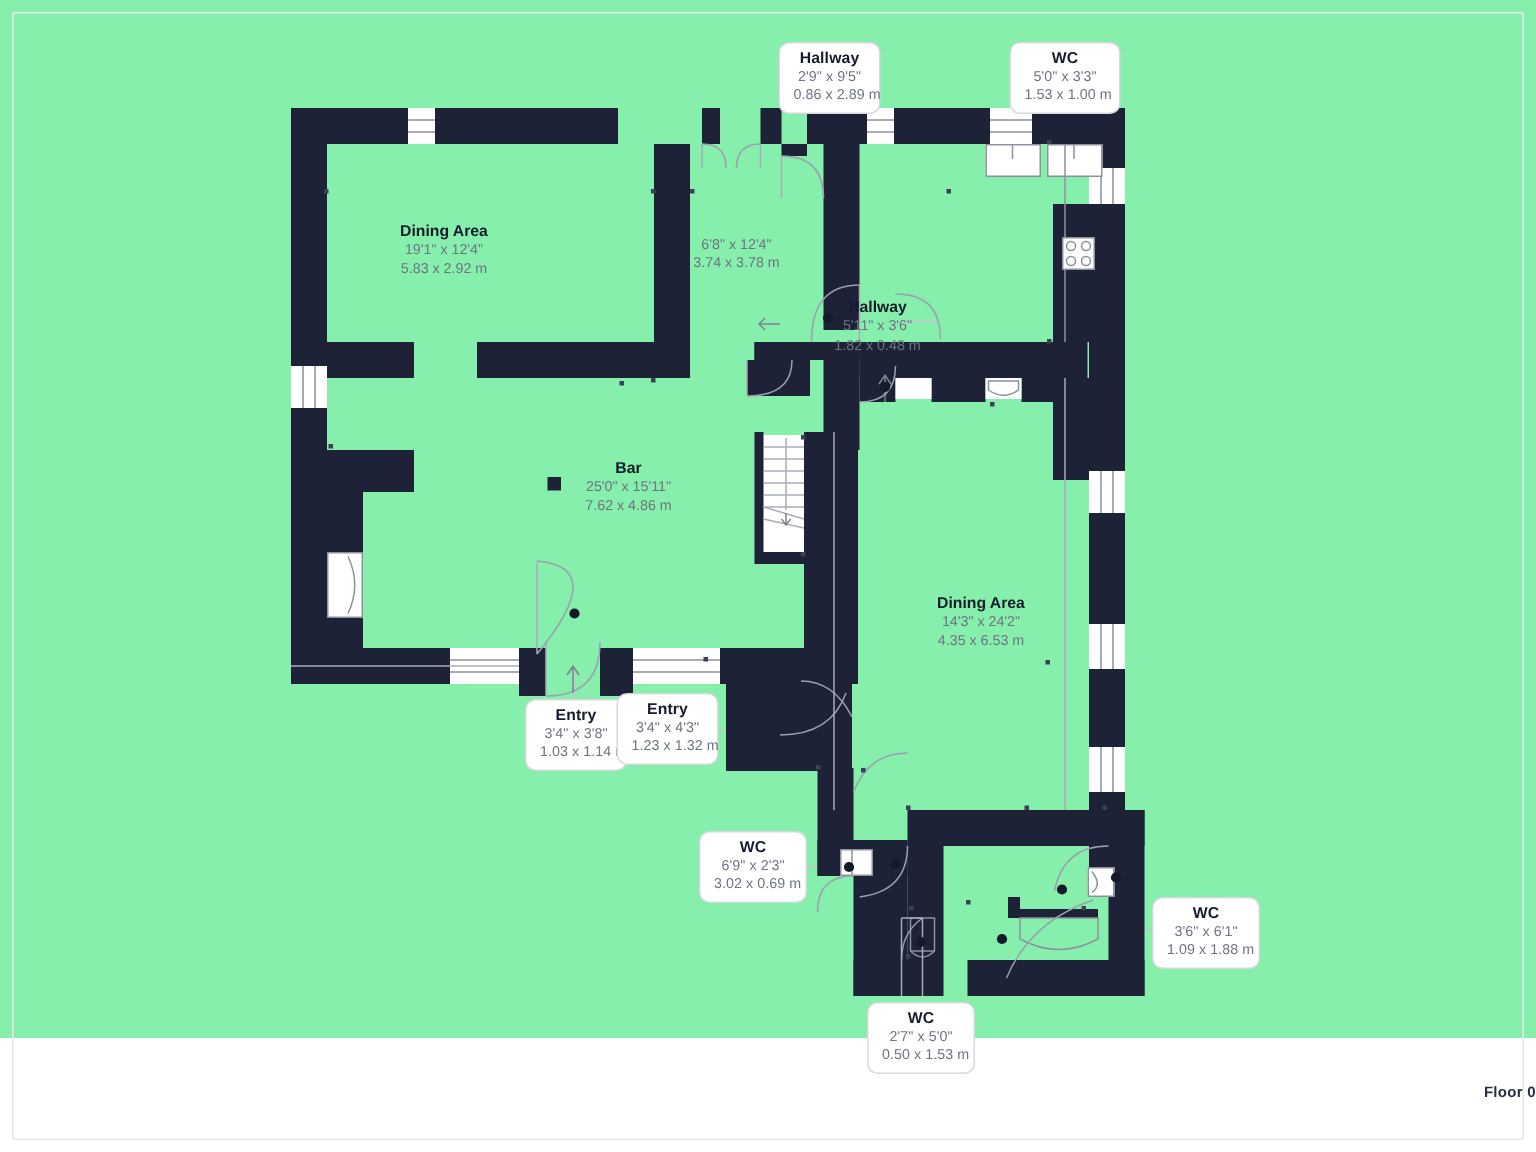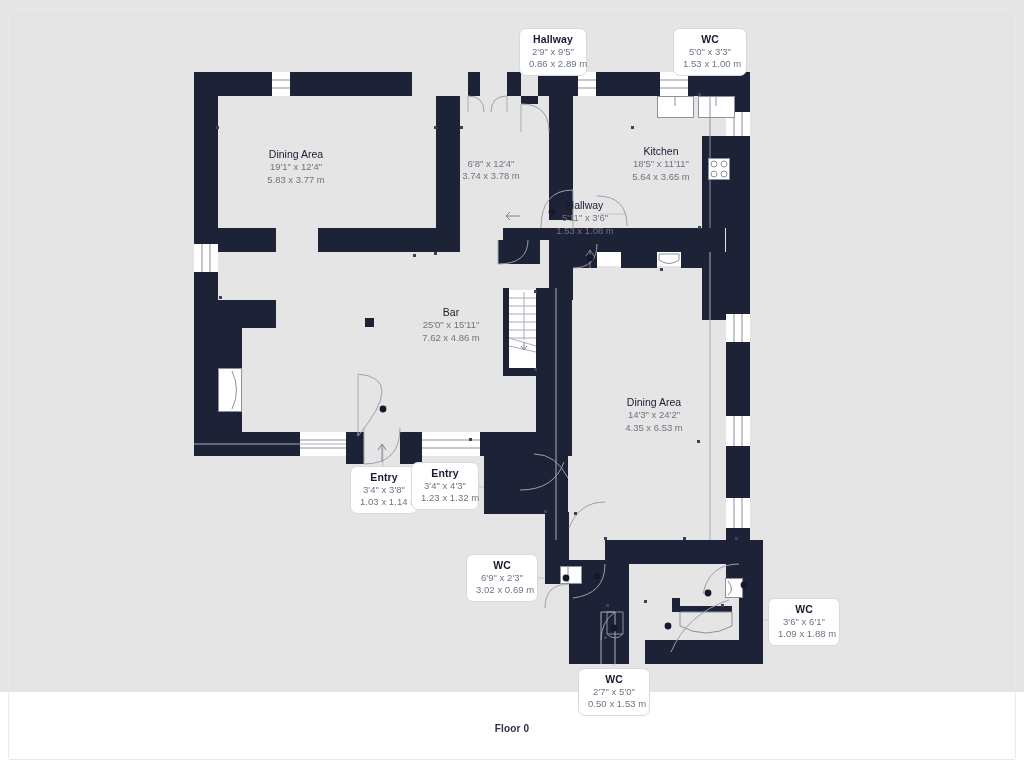--- a/index.html
+++ b/index.html
@@ -10,21 +10,21 @@
   body {
     width: 1024px;
     height: 768px;
     font-family: "Liberation Sans", sans-serif;
     overflow: hidden;
   }
   #app {
     position: relative;
     width: 1024px;
     height: 692px;
-    background: #e5e5e5;
+    background: #86efac;
     box-sizing: border-box;
   }
   
   #page-frame {
     position: absolute;
     left: 8px;
     top: 8px;
     width: 1008px;
     height: 752px;
     border: 1px solid #e9e9ec;
@@ -64,21 +64,21 @@
   }
   
   .inplan {
     position: absolute;
     text-align: center;
     line-height: 1.28;
     white-space: nowrap;
   }
   .inplan .c-title {
     font-size: 10.5px;
-    font-weight: normal;
+    font-weight: bold;
     color: #161b2e;
   }
   .inplan .c-dim {
     font-size: 9.5px;
     color: #6f7483;
   }
   .inplan.noname .c-dim {
     font-size: 9.5px;
     color: #6f7483;
   }
@@ -86,21 +86,21 @@
     position: absolute;
     width: 9px;
     height: 9px;
     background: #1d2236;
   }
   #floor-caption {
     position: absolute;
     left: 0;
     top: 723px;
     width: 1024px;
-    text-align: center;
+    text-align: right;
     font-size: 10px;
     font-weight: bold;
     color: #2a2f42;
     letter-spacing: 0.2px;
   }
 </style>
 </head>
 <body>
 
 <div id="app">
@@ -428,42 +428,37 @@
 
   <div class="callout" style="left:673px; top:28px; width:74px;">
     <div class="c-title">WC</div>
     <div class="c-dim">5'0" x 3'3"</div>
     <div class="c-dim">1.53 x 1.00 m</div>
   </div>
 
   <div class="inplan" style="left:246px; top:148px; width:100px;">
     <div class="c-title">Dining Area</div>
     <div class="c-dim">19'1" x 12'4"</div>
-    <div class="c-dim">5.83 x 3.77 m</div>
+    <div class="c-dim">5.83 x 2.92 m</div>
   </div>
 
   <div class="inplan noname" style="left:444px; top:158px; width:94px;">
     <div class="c-dim">6'8" x 12'4"</div>
     <div class="c-dim">3.74 x 3.78 m</div>
   </div>
 
-  <div class="inplan" style="left:611px; top:145px; width:100px;">
-    <div class="c-title">Kitchen</div>
-    <div class="c-dim">18'5" x 11'11"</div>
-    <div class="c-dim">5.64 x 3.65 m</div>
-  </div>
 
   <div class="inplan" style="left:536px; top:199px; width:98px;">
     <div class="c-title">Hallway</div>
     <div class="c-dim">5'11" x 3'6"</div>
-    <div class="c-dim">1.53 x 1.08 m</div>
+    <div class="c-dim">1.82 x 0.48 m</div>
   </div>
 
   <span class="bar-swatch" style="left:365px; top:318px;"></span>
-  <div class="inplan" style="left:396px; top:306px; width:110px;">
+  <div class="inplan" style="left:364px; top:306px; width:110px;">
     <div class="c-title">Bar</div>
     <div class="c-dim">25'0" x 15'11"</div>
     <div class="c-dim">7.62 x 4.86 m</div>
   </div>
 
   <div class="inplan" style="left:602px; top:396px; width:104px;">
     <div class="c-title">Dining Area</div>
     <div class="c-dim">14'3" x 24'2"</div>
     <div class="c-dim">4.35 x 6.53 m</div>
   </div>

